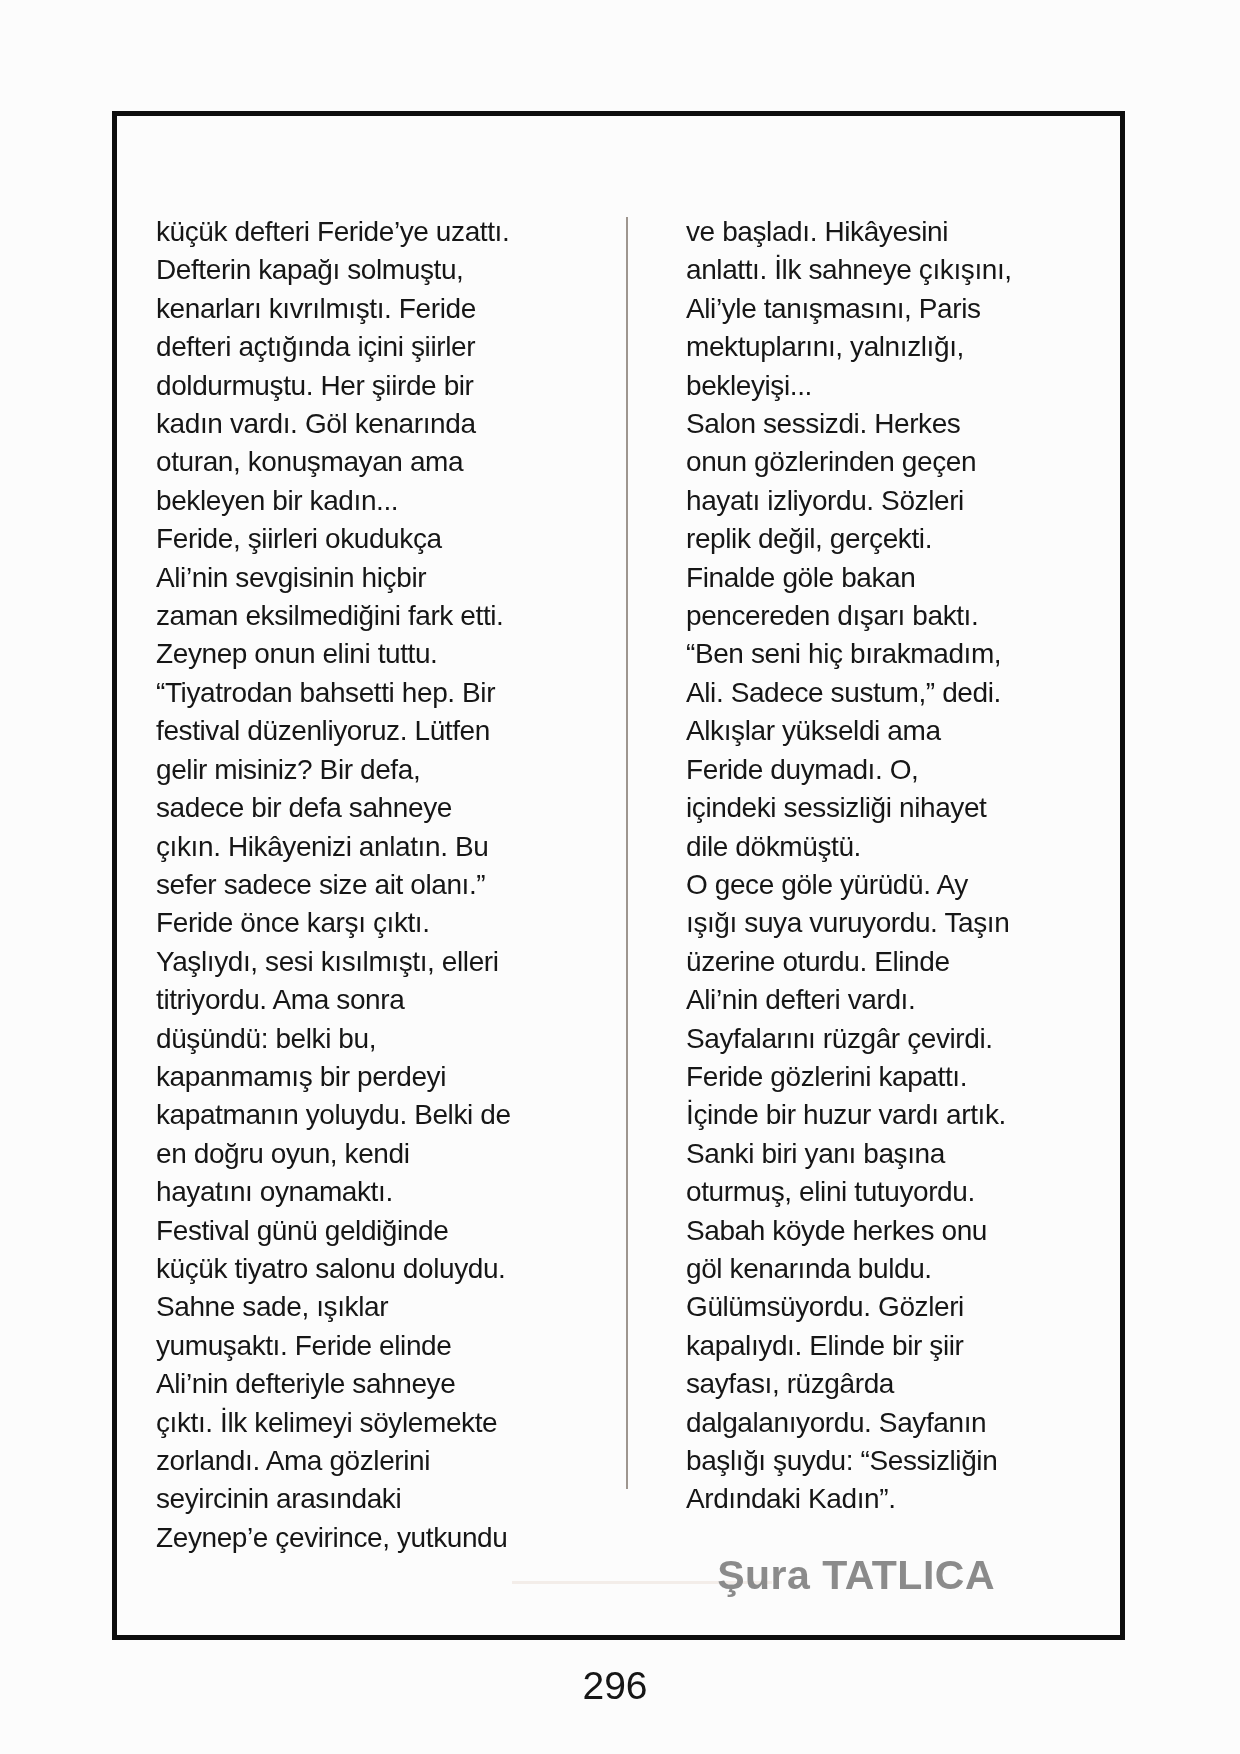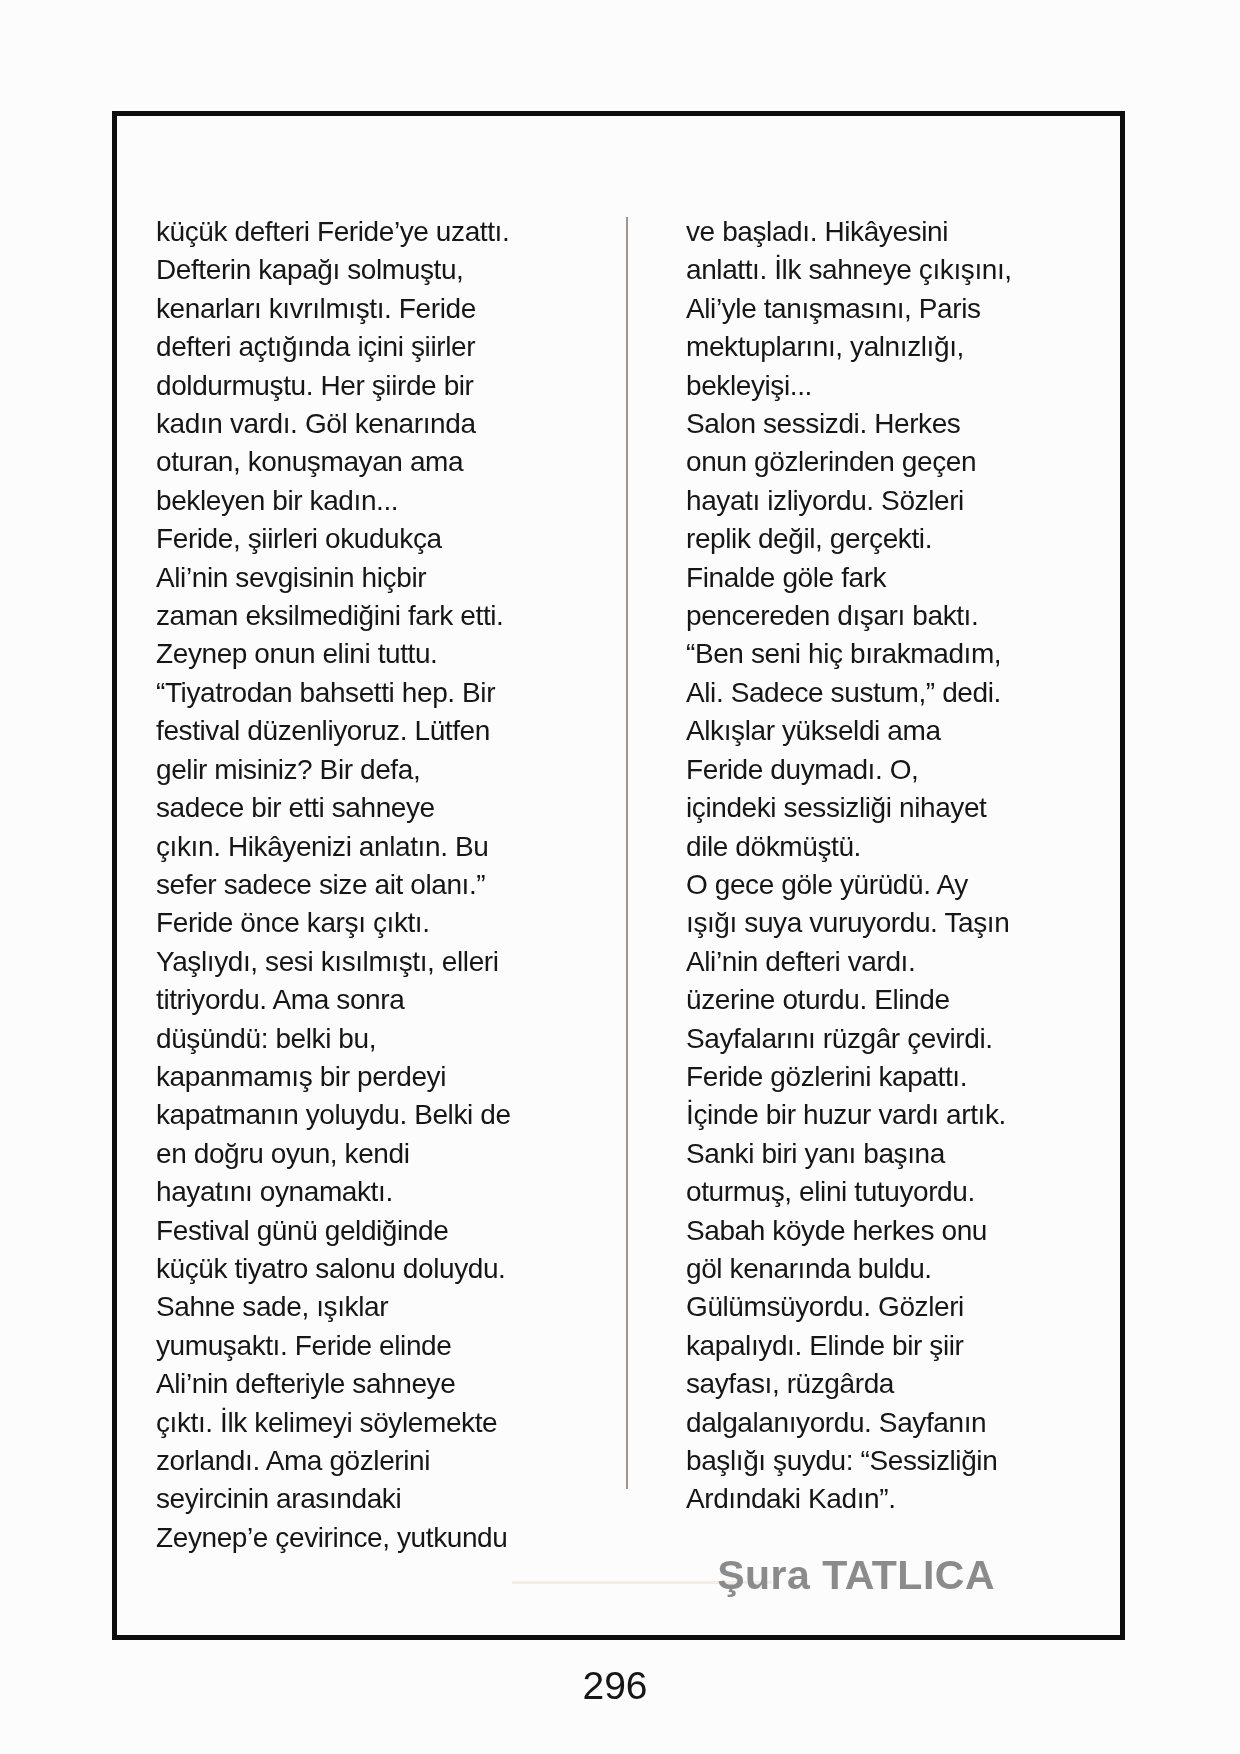--- a/index.html
+++ b/index.html
@@ -83,21 +83,21 @@
       <div>kadın vardı. Göl kenarında</div>
       <div>oturan, konuşmayan ama</div>
       <div>bekleyen bir kadın...</div>
       <div>Feride, şiirleri okudukça</div>
       <div>Ali’nin sevgisinin hiçbir</div>
       <div>zaman eksilmediğini fark etti.</div>
       <div>Zeynep onun elini tuttu.</div>
       <div>“Tiyatrodan bahsetti hep. Bir</div>
       <div>festival düzenliyoruz. Lütfen</div>
       <div>gelir misiniz? Bir defa,</div>
-      <div>sadece bir etti sahneye</div>
+      <div>sadece bir defa sahneye</div>
       <div>çıkın. Hikâyenizi anlatın. Bu</div>
       <div>sefer sadece size ait olanı.”</div>
       <div>Feride önce karşı çıktı.</div>
       <div>Yaşlıydı, sesi kısılmıştı, elleri</div>
       <div>titriyordu. Ama sonra</div>
       <div>düşündü: belki bu,</div>
       <div>kapanmamış bir perdeyi</div>
       <div>kapatmanın yoluydu. Belki de</div>
       <div>en doğru oyun, kendi</div>
       <div>hayatını oynamaktı.</div>
@@ -117,32 +117,32 @@
   <div class="text-column col-right">
       <div>ve başladı. Hikâyesini</div>
       <div>anlattı. İlk sahneye çıkışını,</div>
       <div>Ali’yle tanışmasını, Paris</div>
       <div>mektuplarını, yalnızlığı,</div>
       <div>bekleyişi...</div>
       <div>Salon sessizdi. Herkes</div>
       <div>onun gözlerinden geçen</div>
       <div>hayatı izliyordu. Sözleri</div>
       <div>replik değil, gerçekti.</div>
-      <div>Finalde göle fark</div>
+      <div>Finalde göle bakan</div>
       <div>pencereden dışarı baktı.</div>
       <div>“Ben seni hiç bırakmadım,</div>
       <div>Ali. Sadece sustum,” dedi.</div>
       <div>Alkışlar yükseldi ama</div>
       <div>Feride duymadı. O,</div>
       <div>içindeki sessizliği nihayet</div>
       <div>dile dökmüştü.</div>
       <div>O gece göle yürüdü. Ay</div>
       <div>ışığı suya vuruyordu. Taşın</div>
+      <div>üzerine oturdu. Elinde</div>
       <div>Ali’nin defteri vardı.</div>
-      <div>üzerine oturdu. Elinde</div>
       <div>Sayfalarını rüzgâr çevirdi.</div>
       <div>Feride gözlerini kapattı.</div>
       <div>İçinde bir huzur vardı artık.</div>
       <div>Sanki biri yanı başına</div>
       <div>oturmuş, elini tutuyordu.</div>
       <div>Sabah köyde herkes onu</div>
       <div>göl kenarında buldu.</div>
       <div>Gülümsüyordu. Gözleri</div>
       <div>kapalıydı. Elinde bir şiir</div>
       <div>sayfası, rüzgârda</div>

